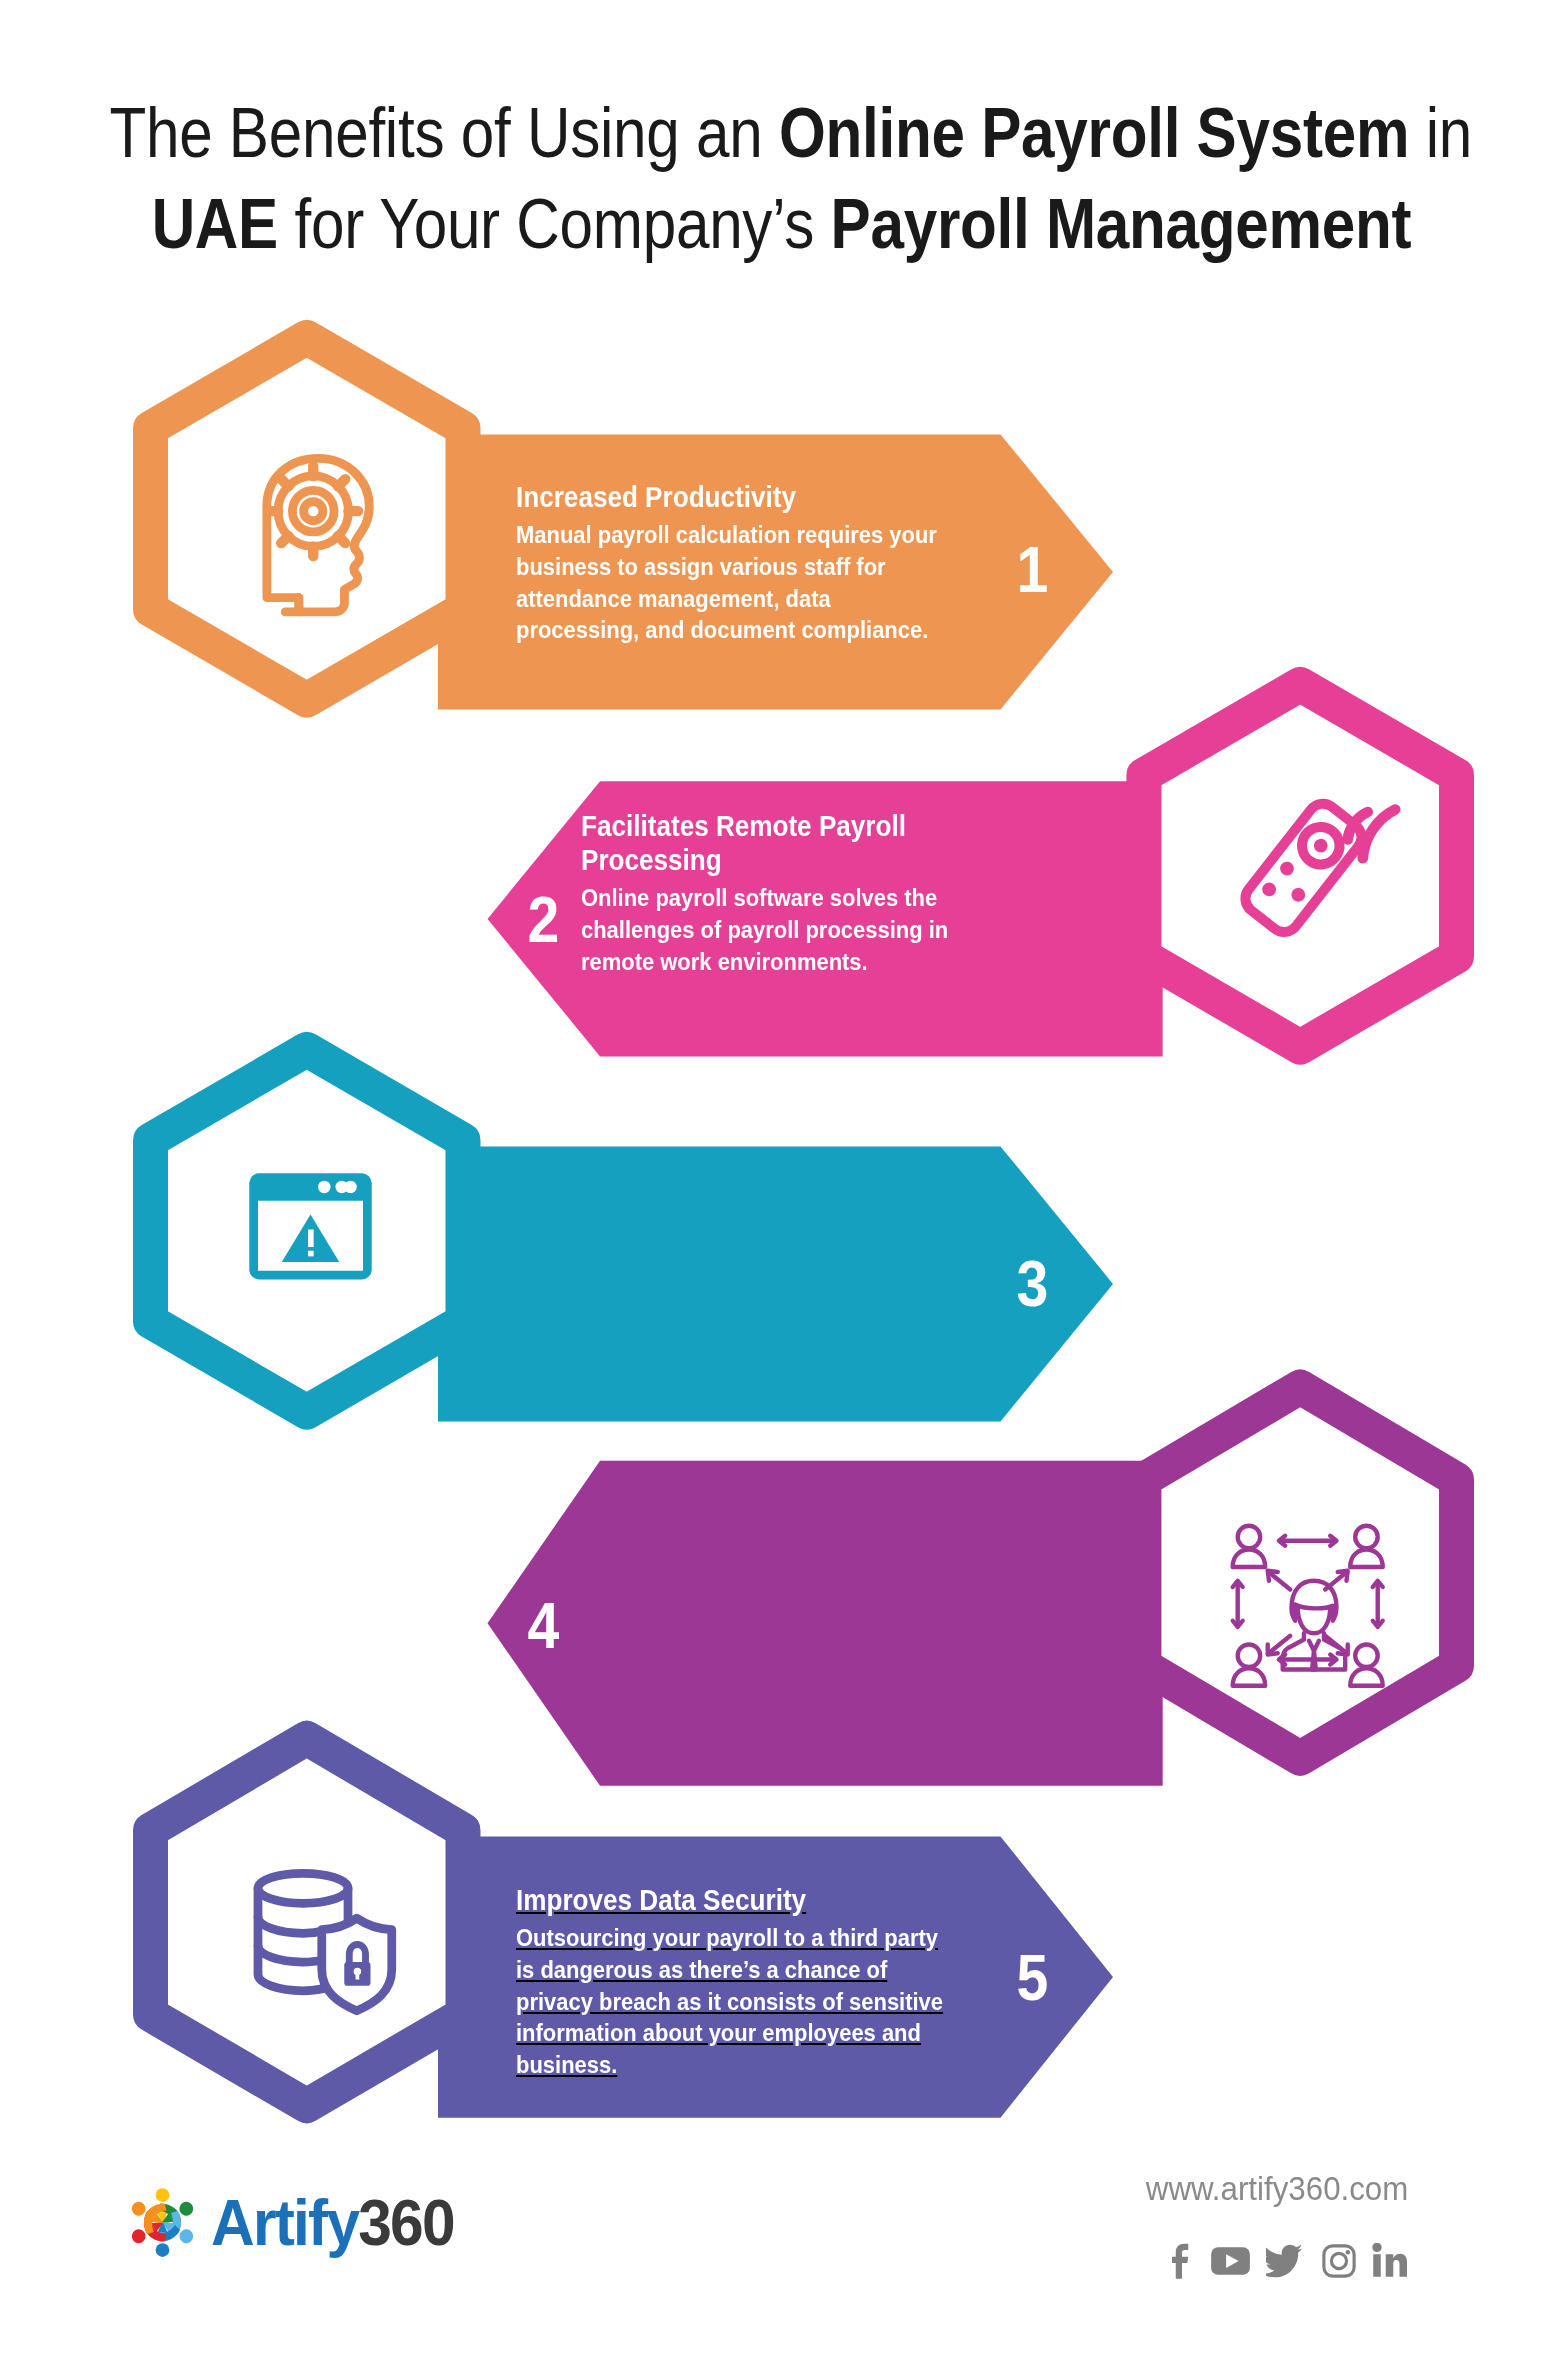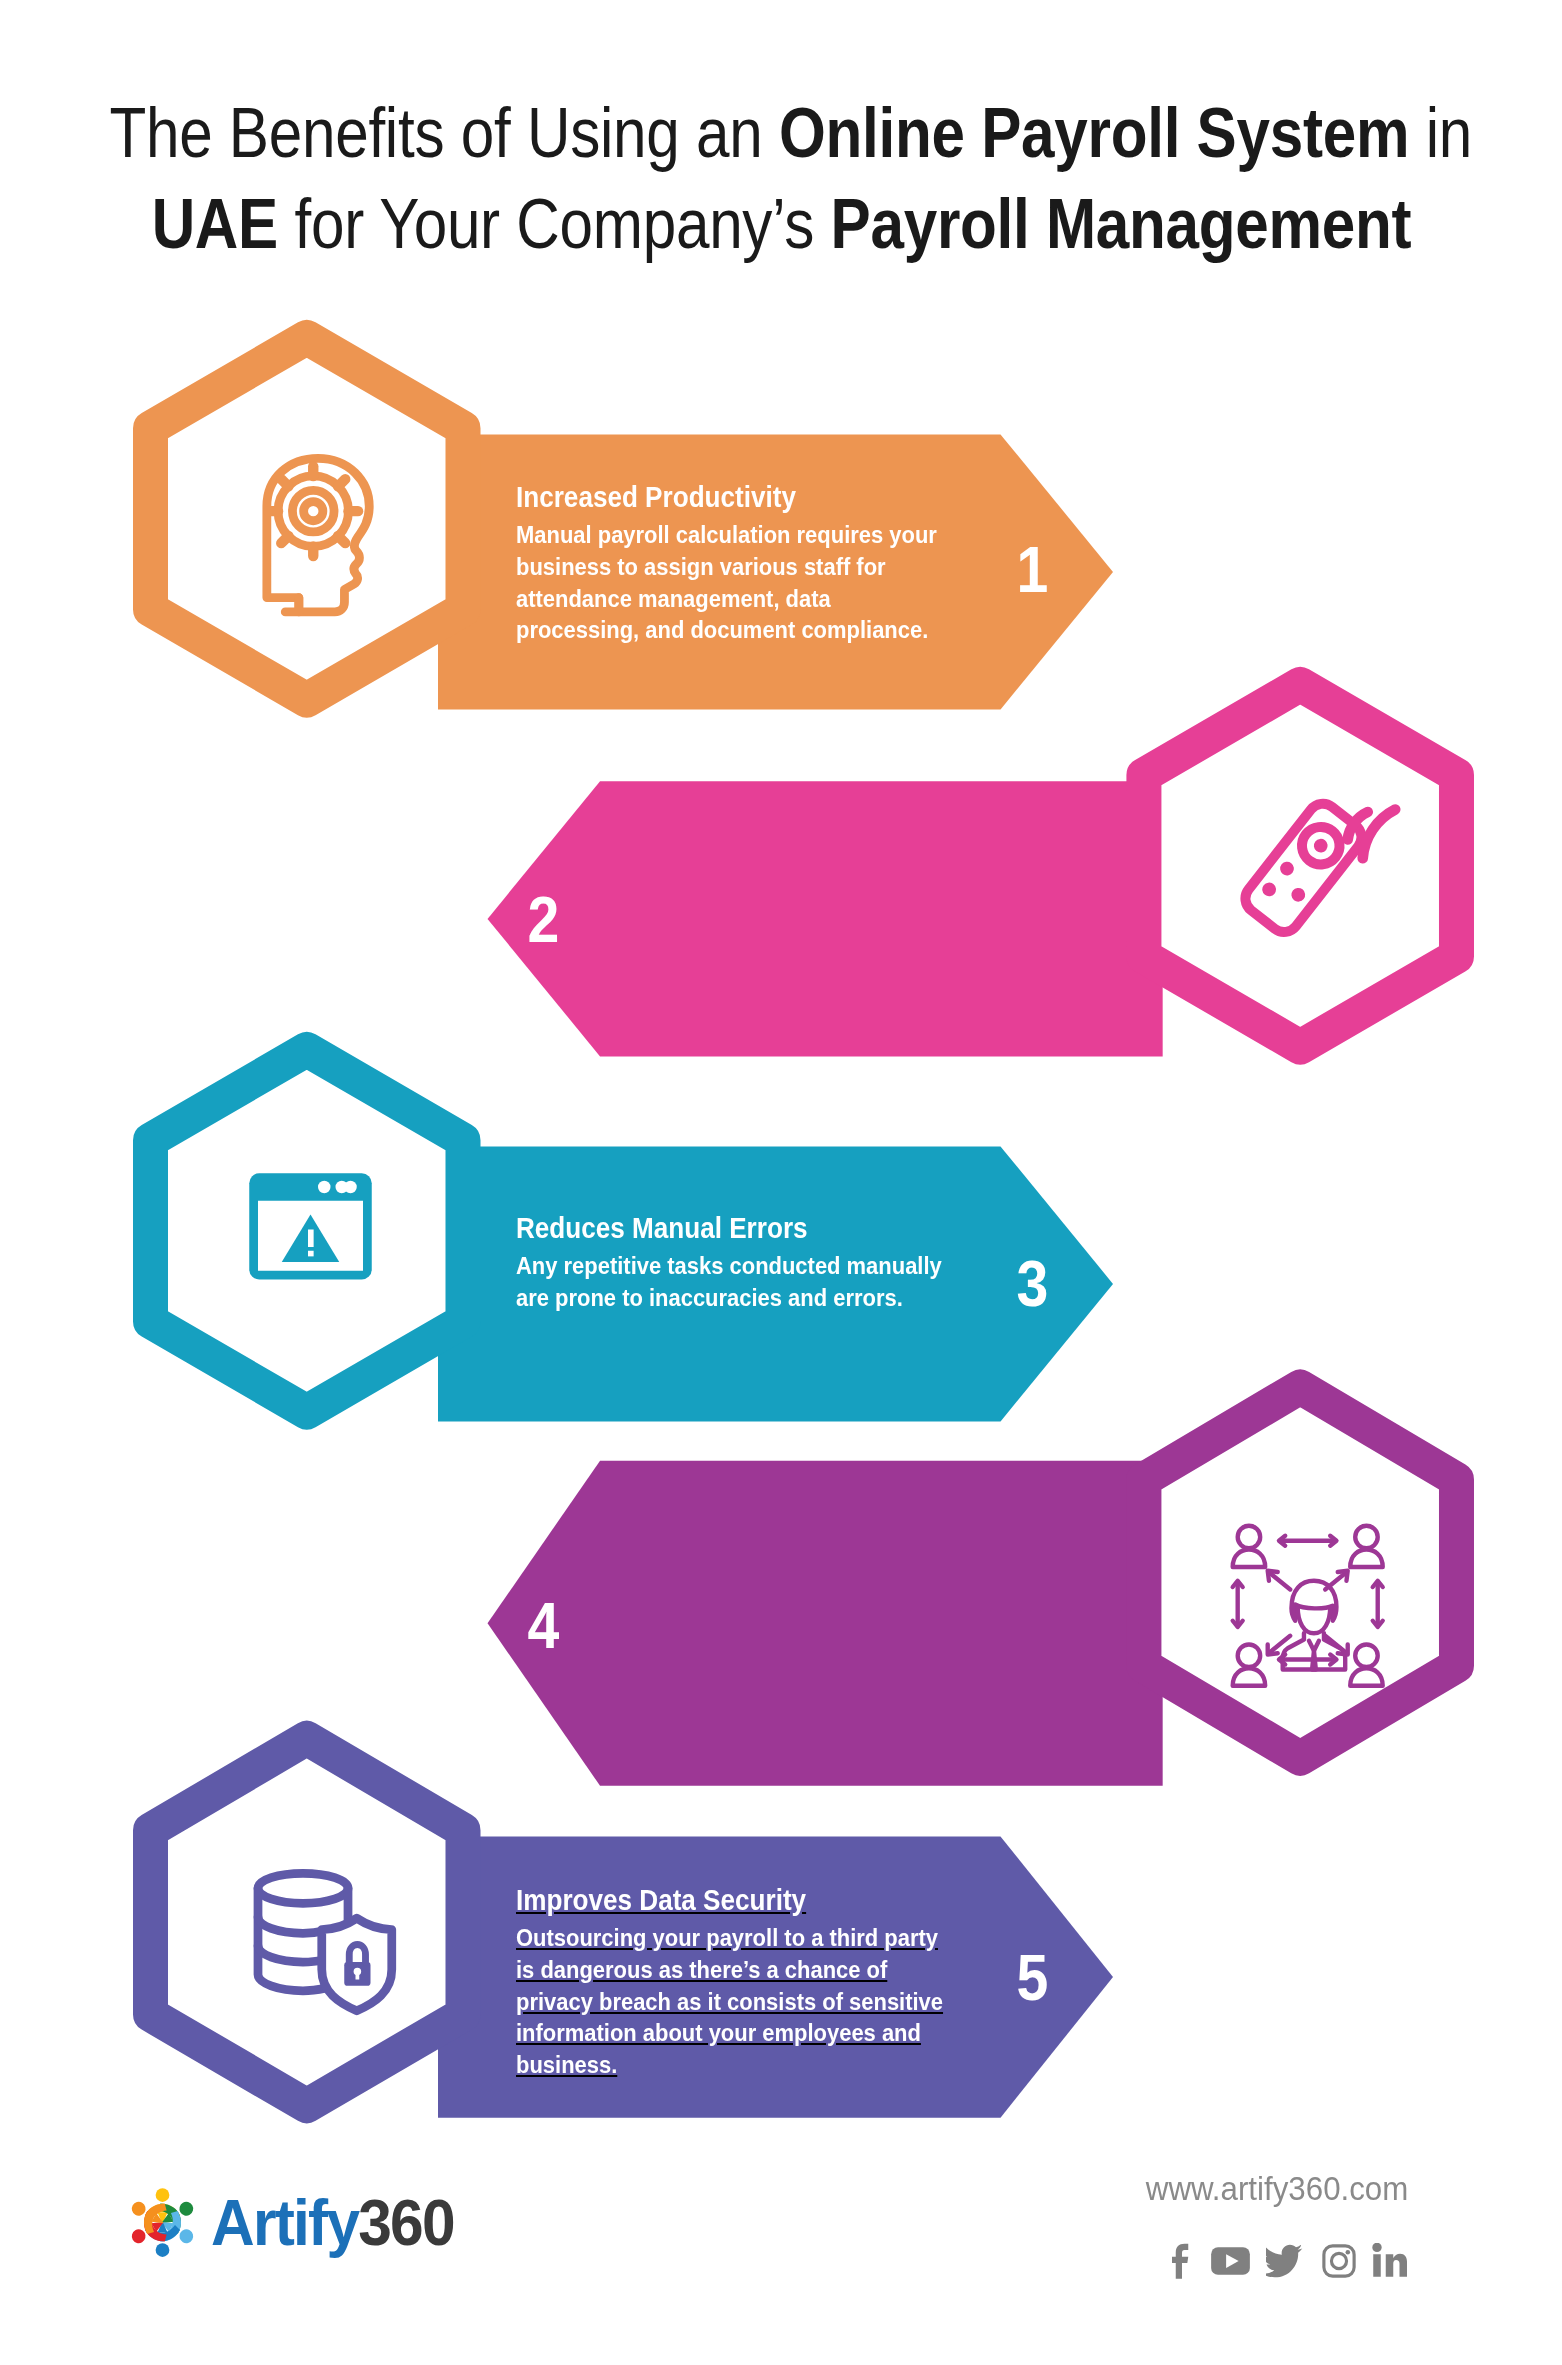--- a/index.html
+++ b/index.html
@@ -131,43 +131,43 @@
           <circle cx="106" cy="66" r="30"></circle>
           <circle cx="106" cy="66" r="11" fill="#E63F96" stroke="none"></circle>
           <circle cx="86" cy="128" r="11" fill="#E63F96" stroke="none"></circle>
           <circle cx="126" cy="150" r="11" fill="#E63F96" stroke="none"></circle>
           <circle cx="84" cy="172" r="11" fill="#E63F96" stroke="none"></circle>
         </g>
         <path d="M176 66 A56 56 0 0 1 208 22" stroke-width="17"></path>
         <path d="M200 96 A96 96 0 0 1 252 18" stroke-width="17"></path>
       </g>
     </svg>
+    <div class="txtwrap" style="left:206px;top:131px;width:475px;">
+      <p class="s-title">Facilitates Remote Payroll Processing</p>
+      <p class="s-desc">Online payroll software solves the challenges of payroll processing in remote work environments.</p>
+    </div>
     <div class="num" style="left:134px;top:209px;width:69px;text-align:center;">2</div>
   </div>
 
   <div class="step" style="left:113px;top:1043px;width:1125px;height:413px;">
     <svg width="1125" height="413" viewBox="0 0 1800 660">
       <path d="M520 165 L1420 165 L1600 385 L1420 605 L520 605 Z" fill="#16A0C0"></path>
       <path d="M310 10 L560 155 L560 445 L310 590 L60 445 L60 155 Z" fill="#ffffff" stroke="#16A0C0" stroke-width="56" stroke-linejoin="round"></path>
 
       <g transform="translate(218,208)">
         <rect x="0" y="0" width="196" height="170" rx="16" ry="16" fill="#16A0C0"></rect>
         <rect x="14" y="44" width="168" height="112" fill="#ffffff"></rect>
         <circle cx="120" cy="22" r="10" fill="#ffffff"></circle>
         <circle cx="148" cy="22" r="10" fill="#ffffff"></circle>
         <circle cx="176" cy="22" r="10" fill="#ffffff" transform="translate(-14,0)"></circle>
         <path d="M98 66 L144 142 L52 142 Z" fill="#16A0C0"></path>
         <rect x="94" y="90" width="9" height="28" fill="#ffffff"></rect>
         <rect x="94" y="124" width="9" height="9" fill="#ffffff"></rect>
       </g>
     </svg>
-    <div class="txtwrap" style="left:403px;top:168px;width:475px;">
-      <p class="s-title">Reduces Manual Errors</p>
-      <p class="s-desc">Any repetitive tasks conducted manually are prone to inaccuracies and errors.</p>
-    </div>
     <div class="num" style="left:885px;top:208px;width:69px;text-align:center;">3</div>
   </div>
 
   <div class="step" style="left:375px;top:1373px;width:1144px;height:438px;">
     <svg width="1144" height="438" viewBox="0 0 1830 700">
       <path d="M1260 140 L360 140 L180 400 L360 660 L1260 660 Z" fill="#9D3795"></path>
       <path d="M1480 22 L1730 170 L1730 468 L1480 616 L1230 468 L1230 170 Z" fill="#ffffff" stroke="#9D3795" stroke-width="56" stroke-linejoin="round"></path>
 
       <g transform="translate(1368,238)" fill="none" stroke="#9D3795" stroke-width="7" stroke-linecap="round" stroke-linejoin="round">
 

